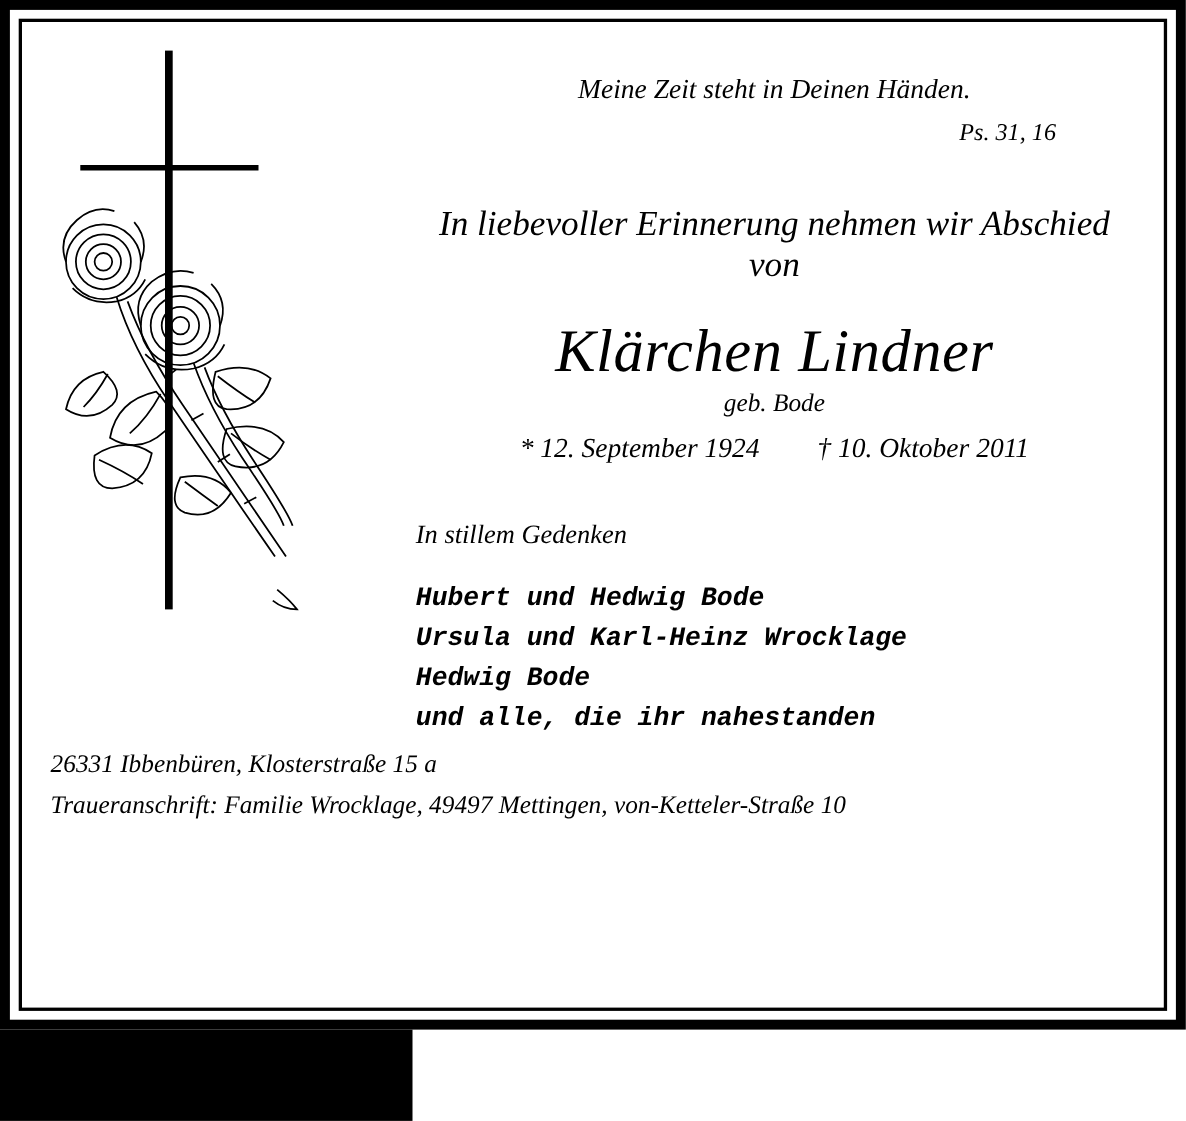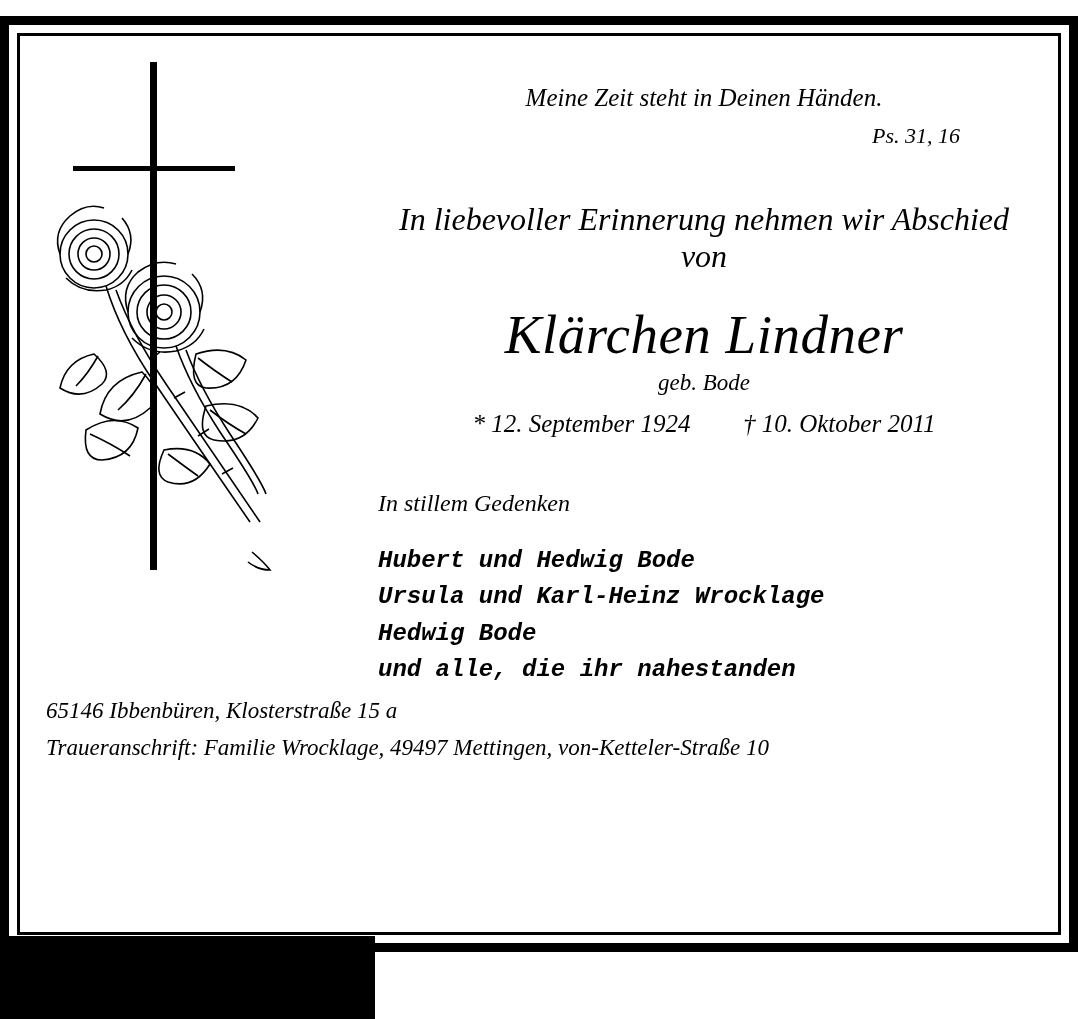--- a/index.html
+++ b/index.html
@@ -12,21 +12,21 @@
     height: 1019px;
     font-family: "Liberation Serif", serif;
     position: relative;
     overflow: hidden;
   }
 
   
   .notice-outer {
     position: absolute;
     left: 0;
-    top: 16px;
+    top: 0;
     width: 1078px;
     height: 936px;
     background: #000000;
     box-sizing: border-box;
     padding: 9px;
   }
   .notice-mid {
     width: 100%;
     height: 100%;
     background: #ffffff;
@@ -243,21 +243,21 @@
             <div class="remembrance-title">In stillem Gedenken</div>
             <div class="mourner">Hubert und Hedwig Bode</div>
             <div class="mourner">Ursula und Karl-Heinz Wrocklage</div>
             <div class="mourner">Hedwig Bode</div>
             <div class="mourner">und alle, die ihr nahestanden</div>
           </div>
         </div>
       </div>
 
       <div class="bottom-area">
-        <div class="address-block">65146 Ibbenbüren, Klosterstraße 15 a</div>
+        <div class="address-block">26331 Ibbenbüren, Klosterstraße 15 a</div>
         <div class="address-block">Traueranschrift: Familie Wrocklage, 49497 Mettingen, von-Ketteler-Straße 10</div>
 
       </div>
 
     </div>
   </div>
 </div>
 
 <div class="bottom-bar"></div>
 

